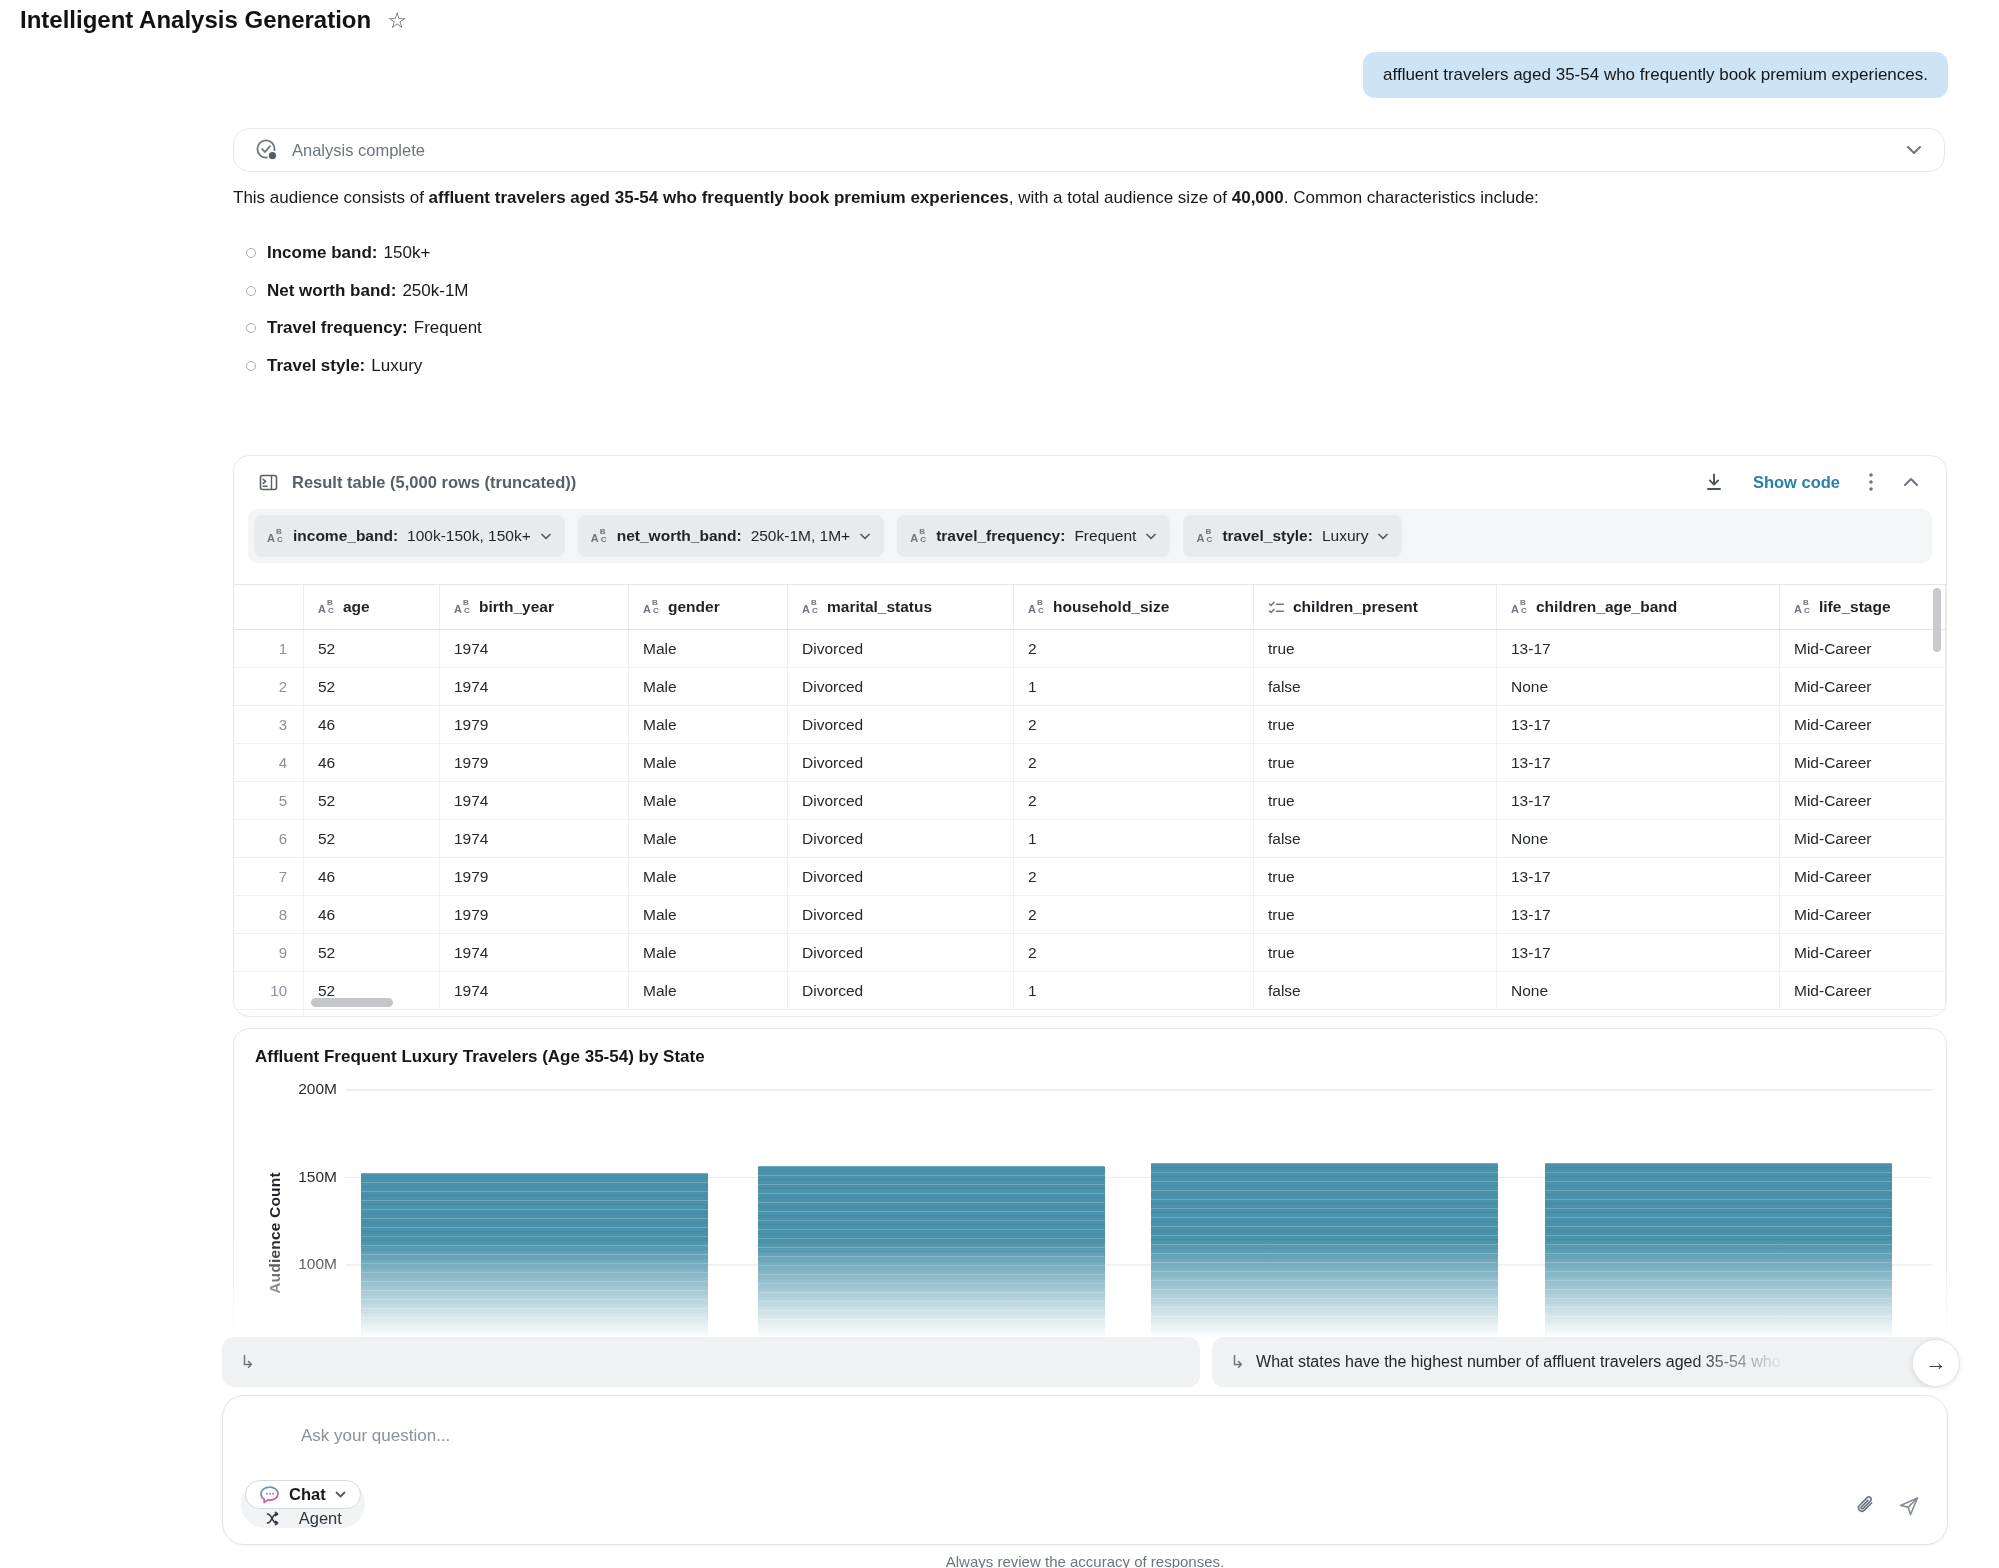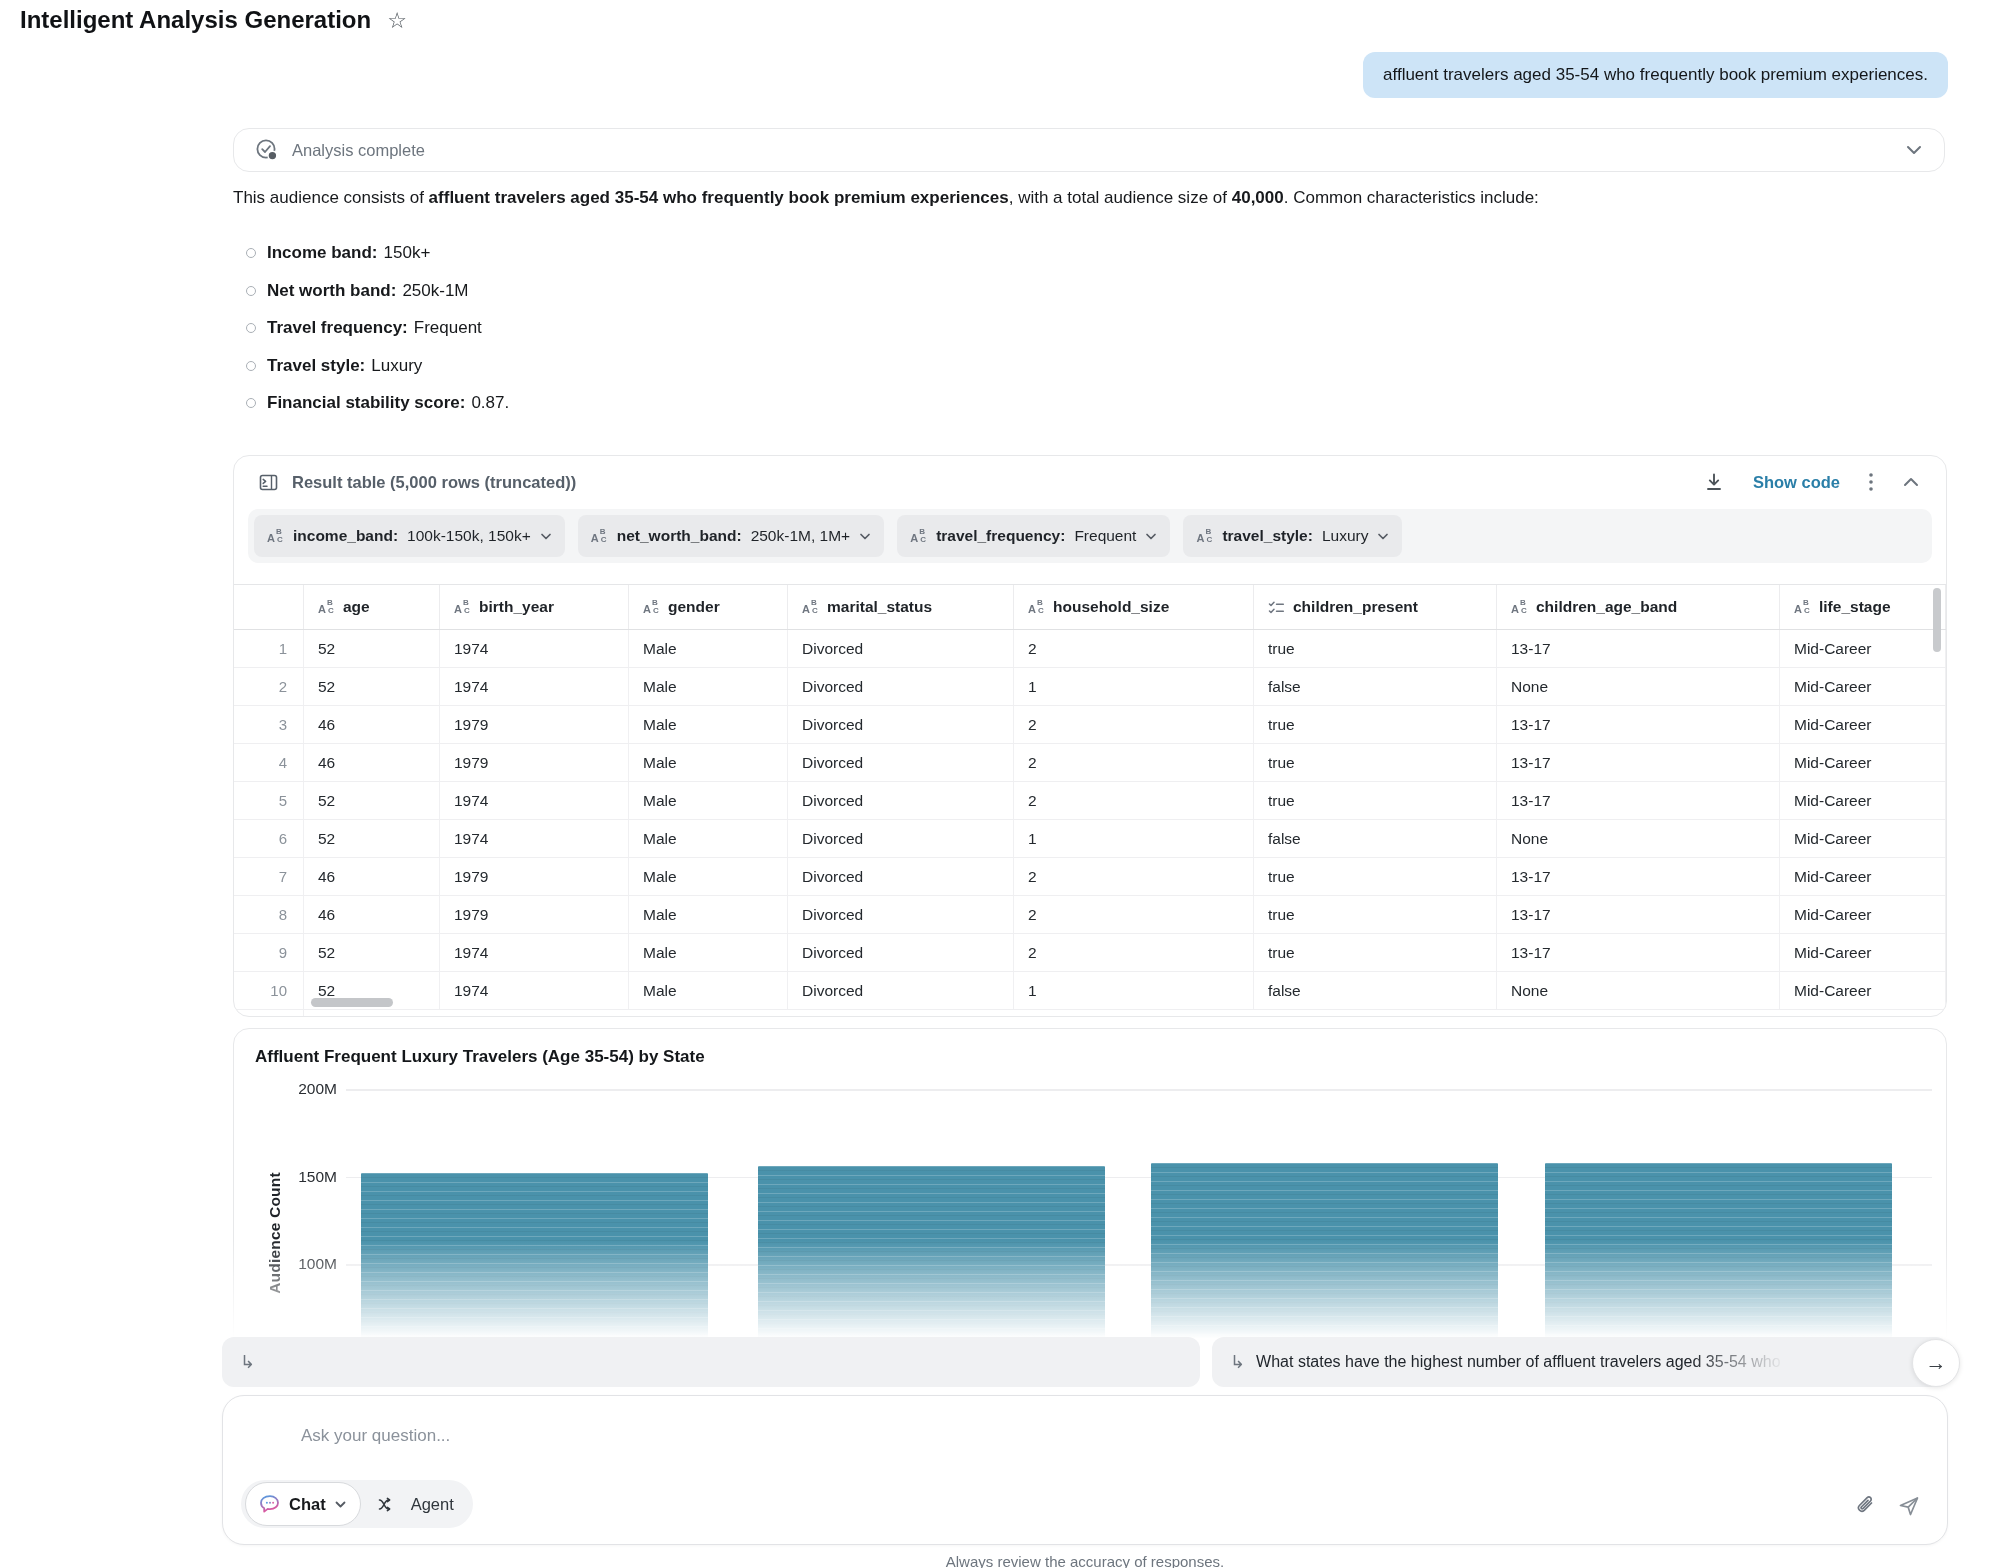--- a/index.html
+++ b/index.html
@@ -95,21 +95,21 @@
     mask-image:linear-gradient(90deg,#000 78%,transparent 95%);}
   #sugg-arrow{left:1912px;top:1339px;width:46px;height:46px;border-radius:50%;background:#fff;z-index:7;
     border:1px solid #e3e4e6;box-shadow:0 1px 5px rgba(0,0,0,.10);display:flex;align-items:center;justify-content:center;
     font-size:21px;color:#3a4046;cursor:pointer;}
 
   
   #composer{left:222px;top:1395px;width:1726px;height:150px;background:#fff;border:1.5px solid #e2e3e6;
     border-radius:22px;box-shadow:0 1px 3px rgba(0,0,0,.04);z-index:6;box-sizing:border-box;}
   #ask-input{position:absolute;left:30px;top:30px;font-size:17px;color:#8b929b;margin-left:48px;}
   #mode-group{position:absolute;left:18px;bottom:16px;height:48px;background:#f2f3f5;border-radius:24px;
-    display:flex;align-items:center;padding:0 4px;}
+    display:flex;align-items:center;padding:0 4px;flex-direction:column;}
   #chat-pill{height:44px;background:#fff;border:1.5px solid #d8dadd;border-radius:22px;display:flex;align-items:center;
     padding:0 13px;gap:8px;cursor:pointer;box-sizing:border-box;}
   #chat-pill .lbl{font-size:16.5px;font-weight:700;color:#17191c;}
   #agent-btn{display:flex;align-items:center;gap:16px;padding:0 15px;cursor:pointer;}
   #agent-btn .lbl{font-size:16.5px;color:#30363c;}
   #composer-icons{position:absolute;right:26px;bottom:26px;display:flex;align-items:center;gap:20px;}
 
   
   #footer-note{left:222px;top:1553px;width:1726px;text-align:center;font-size:15px;color:#6d757e;z-index:8;}
 </style>
@@ -158,25 +158,20 @@
     </div>
     <div class="bullet">
       <span class="ring"></span>
       <b>Travel frequency:</b>
       <span>Frequent</span>
     </div>
     <div class="bullet">
       <span class="ring"></span>
       <b>Travel style:</b>
       <span>Luxury</span>
-    </div>
-    <div class="bullet">
-      <span class="ring"></span>
-      <b>Financial stability score:</b>
-      <span>0.87.</span>
     </div>
   </div>
 
 <div class="abs" id="table-card">
   <div id="tc-header">
     <span>
       <svg width="21" height="21" viewBox="0 0 21 21" fill="none">
         <rect x="2.5" y="3.5" width="16" height="14" rx="2" stroke="#57606a" stroke-width="1.6"></rect>
         <line x1="13.5" y1="3.5" x2="13.5" y2="17.5" stroke="#57606a" stroke-width="1.4"></line>
         <path d="M5.2 7.4 L7.6 9.4 L5.2 11.4" stroke="#57606a" stroke-width="1.5" stroke-linecap="round" stroke-linejoin="round"></path>

